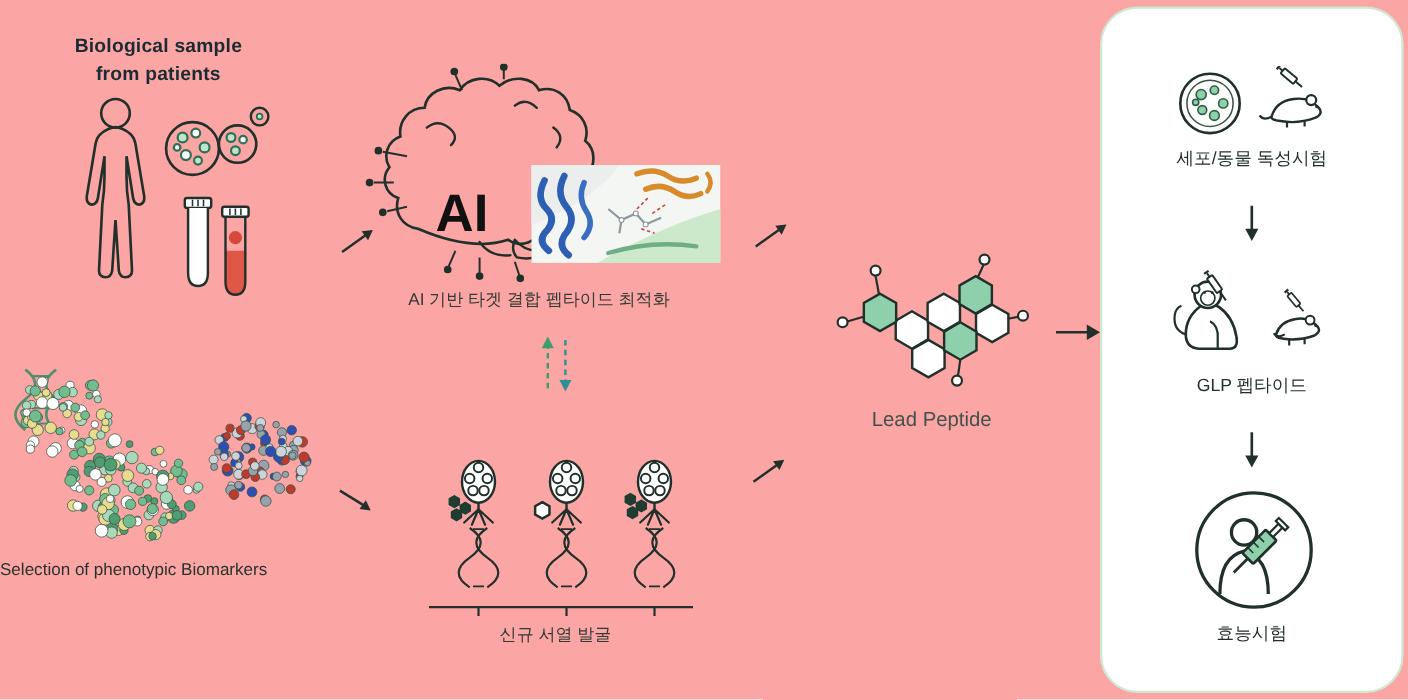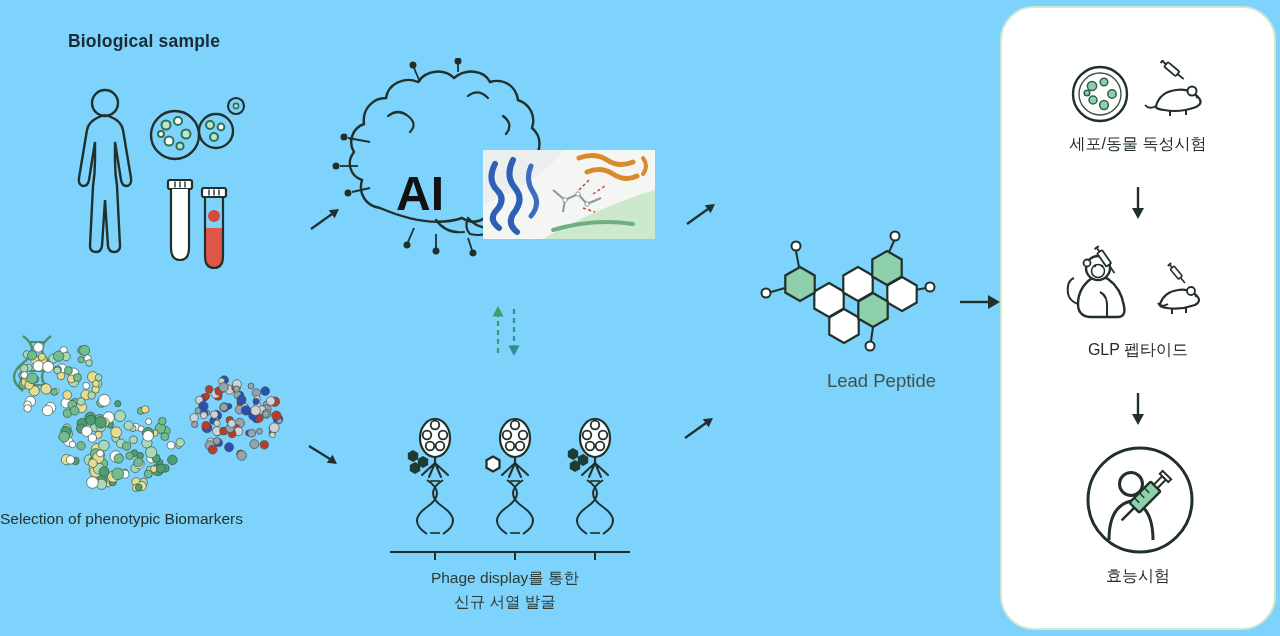--- a/index.html
+++ b/index.html
@@ -4,49 +4,50 @@
 <style>
   :root{
     --ink:#21302a;
     --accent:#8ed0ab;
     --panel-border:#cfe8d2;
     --arrow-green:#3f9d6b;
     --arrow-teal:#2f8f96;
   }
   html,body{margin:0;padding:0;background:#ffffff;}
   #stage{
-    position:relative;width:1280px;height:636px;background:#7dd3fc;overflow:hidden;
+    position:relative;width:1280px;height:636px;background:#fca5a5;overflow:hidden;
     font-family:"Liberation Sans","DejaVu Sans",sans-serif;color:#222;
   }
   .abs{position:absolute;}
   .title{
     font-size:17.5px;font-weight:700;color:#1b2b33;line-height:1.5;text-align:center;letter-spacing:.2px;
   }
   .caption{font-size:15.5px;color:#303b34;text-align:center;line-height:1.55;}
   .caption-en{font-size:15.5px;color:#26332d;text-align:left;}
-  .lead-label{font-size:18.5px;color:#41524a;text-align:right;line-height:1.45;}
+  .lead-label{font-size:18.5px;color:#41524a;text-align:center;line-height:1.45;}
   .panel-label{font-size:16px;color:#222e28;text-align:center;}
   svg{display:block;}
   .ln{stroke:var(--ink);stroke-width:2.4;stroke-linecap:round;fill:none;}
   .ln2{stroke:var(--ink);stroke-width:2.2;stroke-linecap:round;fill:none;}
   .fillink{fill:var(--ink);}
   .hf{fill:var(--accent);stroke:var(--ink);stroke-width:2.2;}
   .ho{fill:#ffffff;stroke:var(--ink);stroke-width:2.2;}
   .atom{fill:#ffffff;stroke:var(--ink);stroke-width:2;}
   #panel{
     border:2px solid var(--panel-border);border-radius:34px;background:#ffffff;
   }
 </style>
 </head>
 <body>
 
 <div id="stage">
 
   <div class="abs title" style="left:38px;top:28px;width:212px;">
     <div>Biological sample</div>
+    <div>from patients</div>
   </div>
 
   <div class="abs" style="left:55px;top:88px;">
     <svg width="100" height="180" viewBox="0 0 100 180">
       <circle cx="50" cy="15" r="13" class="ln" fill="#fff"></circle>
       <path class="ln" fill="#fff" d="M44,29 C37,32 33,36 32,42 L24,90 Q23,97 28,98 Q33,98 34,92 L40,54 L40,72 Q40,86 38,98 L35,158 Q35,164 41,164 Q46,164 47,158 L50,112 L53,158 Q54,164 59,164 Q65,164 65,158 L62,98 Q60,86 60,72 L60,54 L66,92 Q67,98 72,98 Q77,97 76,90 L68,42 C67,36 63,32 56,29 Q50,26 44,29 Z"></path>
     </svg>
   </div>
 
   <div class="abs" style="left:148px;top:93px;">
@@ -412,20 +413,21 @@
       <circle cx="95" cy="44" r="2.2" fill="#fff" stroke="#8f979e"></circle>
       <circle cx="104" cy="54" r="2.2" fill="#fff" stroke="#8f979e"></circle>
       <g stroke="#cc4444" stroke-width="1.5" stroke-dasharray="3,2.5">
         <line x1="96" y1="40" x2="106" y2="30"></line>
         <line x1="110" y1="44" x2="122" y2="36"></line>
         <line x1="100" y1="58" x2="112" y2="62"></line>
       </g>
     </svg>
   </div>
 
+  <div class="abs caption" style="left:320px;top:261px;width:340px;">AI 기반 타겟 결합 펩타이드 최적화</div>
 
   <div class="abs" style="left:486px;top:303px;">
     <svg width="40" height="56" viewBox="0 0 40 56">
       <g>
         <line x1="12" y1="50" x2="12" y2="13" stroke="#3f9d6b" stroke-width="2.2" stroke-dasharray="5,4"></line>
         <path d="M12,3 L6.5,13.5 L17.5,13.5 Z" fill="#3f9d6b"></path>
       </g>
       <g>
         <line x1="28" y1="6" x2="28" y2="43" stroke="#2f8f96" stroke-width="2.2" stroke-dasharray="5,4"></line>
         <path d="M28,53 L22.5,42.5 L33.5,42.5 Z" fill="#2f8f96"></path>
@@ -467,21 +469,20 @@
         <use href="#hexS" transform="translate(190,54)"></use>
       </g>
       <line x1="5" y1="140" x2="245" y2="140" stroke="#21302a" stroke-width="2"></line>
       <line x1="50" y1="140" x2="50" y2="148" stroke="#21302a" stroke-width="2"></line>
       <line x1="130" y1="140" x2="130" y2="148" stroke="#21302a" stroke-width="2"></line>
       <line x1="210" y1="140" x2="210" y2="148" stroke="#21302a" stroke-width="2"></line>
     </svg>
   </div>
 
   <div class="abs caption" style="left:375px;top:566px;width:260px;">
-    <div>Phage display를 통한</div>
     <div>신규 서열 발굴</div>
   </div>
 
   <div class="abs" style="left:308px;top:203px;">
     <svg width="36" height="30" viewBox="0 0 36 30">
       <line x1="3" y1="26" x2="24" y2="11" stroke="#21302a" stroke-width="2.2"></line>
       <path d="M31,6 L26.6,15.3 L20.8,7.3 Z" fill="#21302a"></path>
     </svg>
   </div>
   <div class="abs" style="left:306px;top:442px;">

